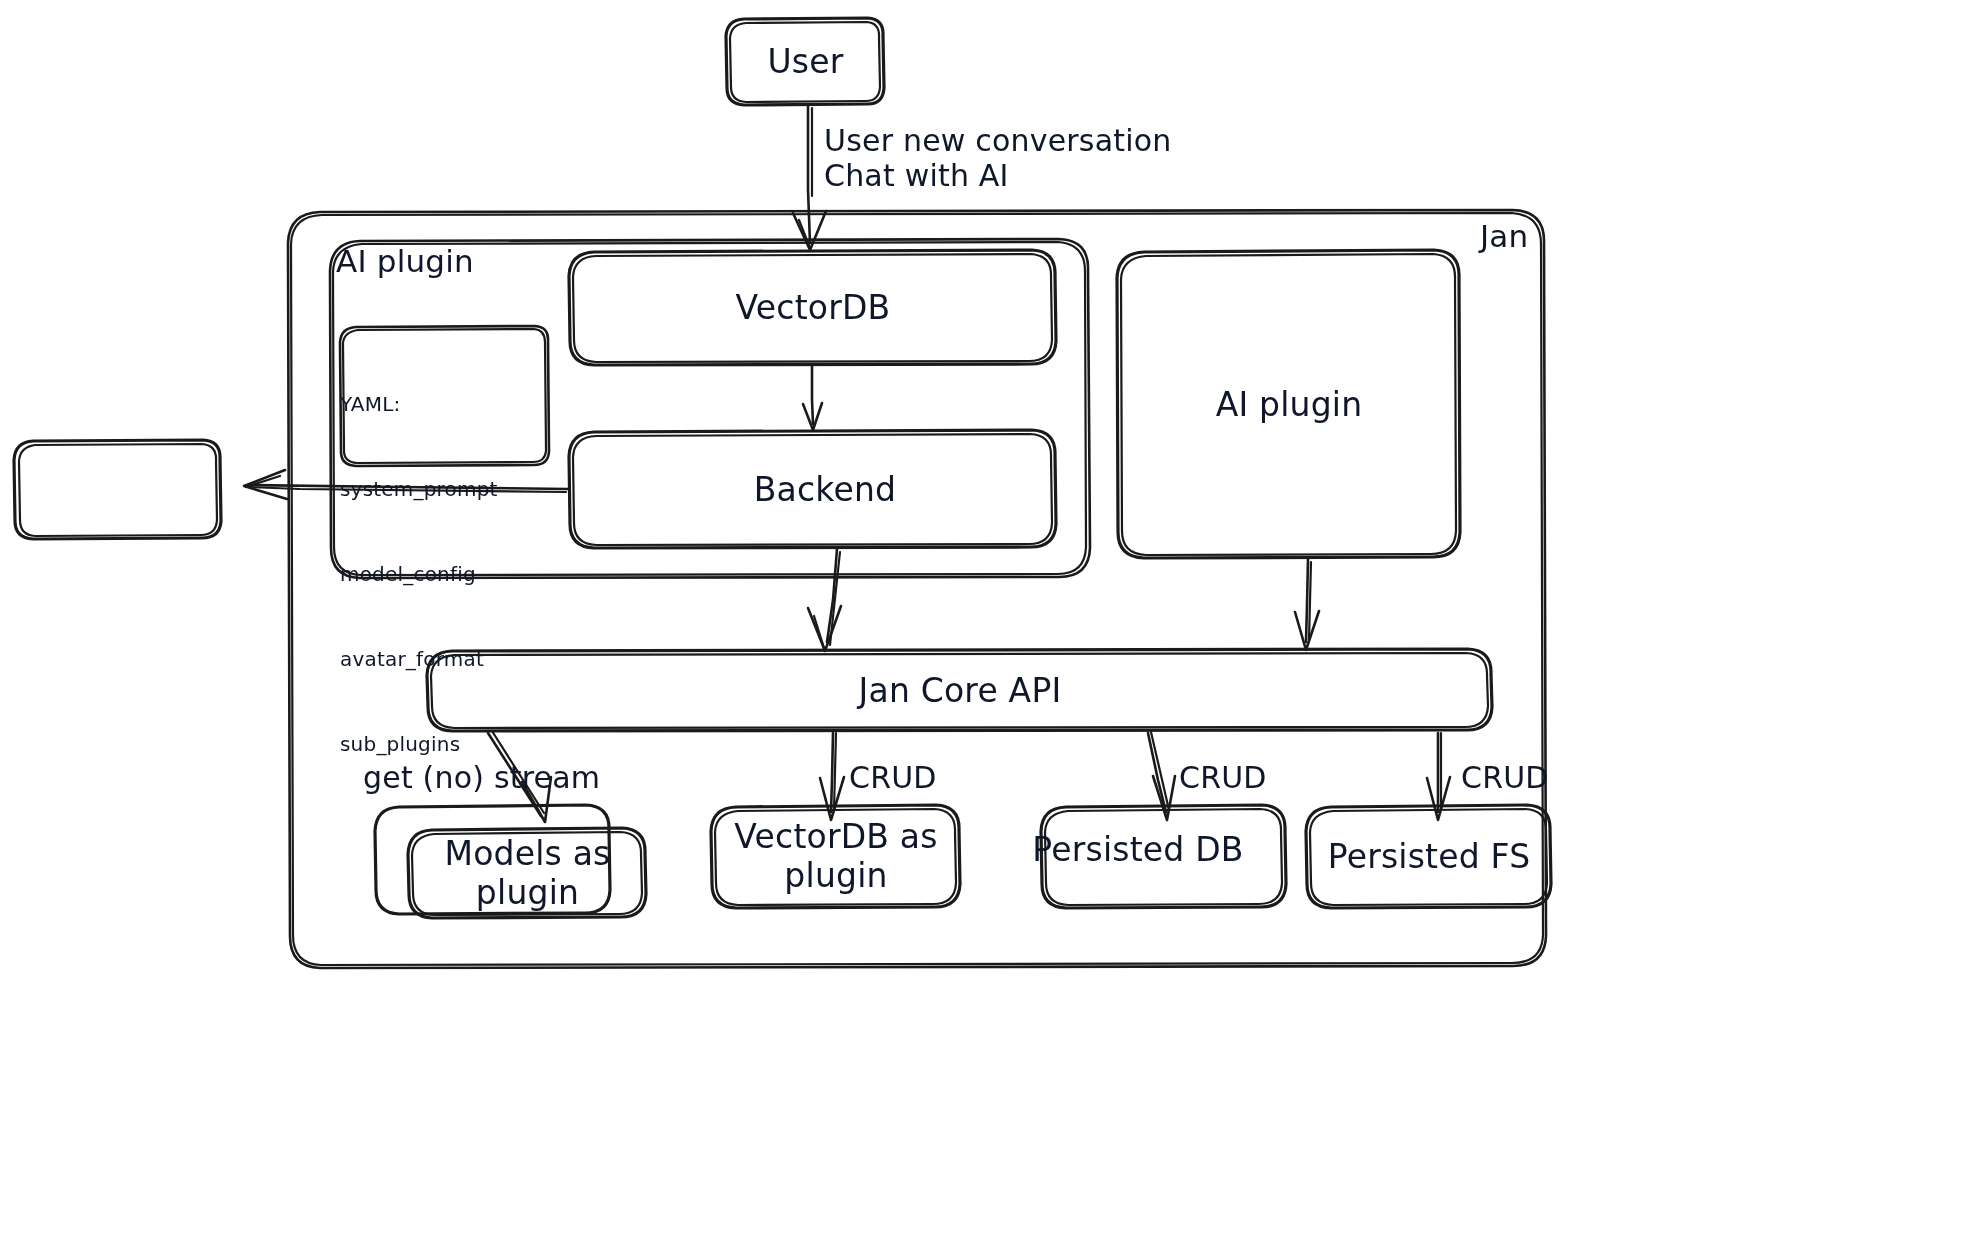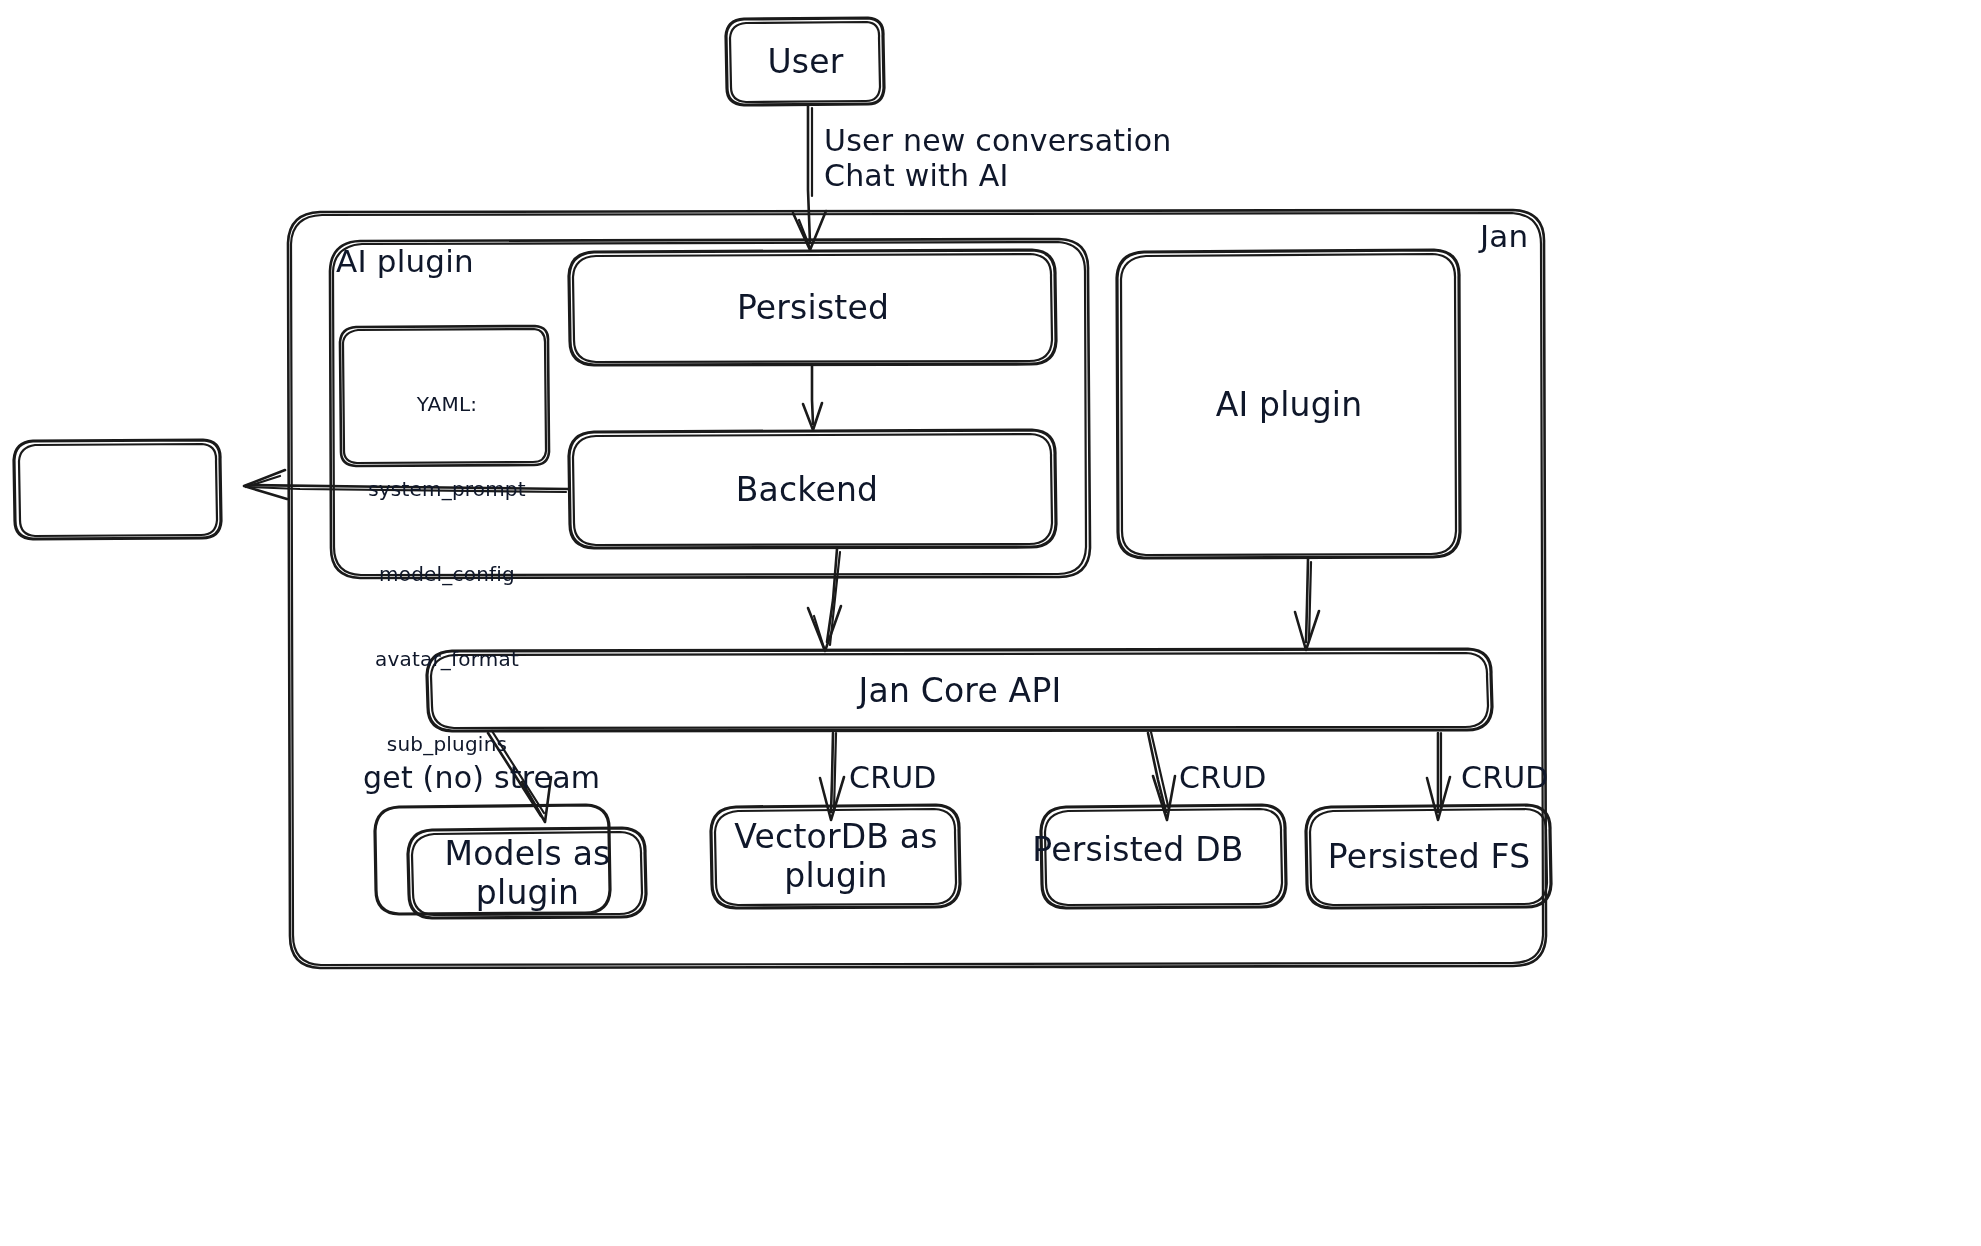--- a/index.html
+++ b/index.html
@@ -156,30 +156,30 @@
 
   <div class="lbl container-lbl" style="left:1480px;top:218px;">Jan</div>
 
   <div class="lbl container-lbl" style="left:336px;top:243px;">AI plugin</div>
 
   <div class="lbl node-txt ctr" style="left:727px;top:19px;width:157px;height:86px;">User</div>
 
   <div class="lbl edge" style="left:824px;top:123px;">User new conversation
 Chat with AI</div>
 
-  <div class="lbl node-txt ctr" style="left:570px;top:252px;width:486px;height:113px;">Persisted</div>
-
-  <div class="lbl node-txt ctr" style="left:564px;top:432px;width:486px;height:116px;">Backend</div>
+  <div class="lbl node-txt ctr" style="left:570px;top:252px;width:486px;height:113px;">VectorDB</div>
+
+  <div class="lbl node-txt ctr" style="left:582px;top:432px;width:486px;height:116px;">Backend</div>
 
   <div class="lbl node-txt ctr" style="left:1118px;top:252px;width:342px;height:306px;">AI plugin</div>
 
 
   <div class="lbl node-txt ctr" style="left:428px;top:651px;width:1064px;height:80px;">Jan Core API</div>
 
-  <div class="lbl yaml" style="left:352px;top:333px;width:190px;text-align:center;">
+  <div class="lbl yaml" style="left:340px;top:333px;width:190px;">
     <div>YAML:</div>
     <div>system_prompt</div>
     <div>model_config</div>
     <div>avatar_format</div>
     <div>sub_plugins</div>
   </div>
 
   <div class="lbl edge" style="left:363px;top:760px;">get (no) stream</div>
 
   <div class="lbl edge" style="left:849px;top:760px;">CRUD</div>

